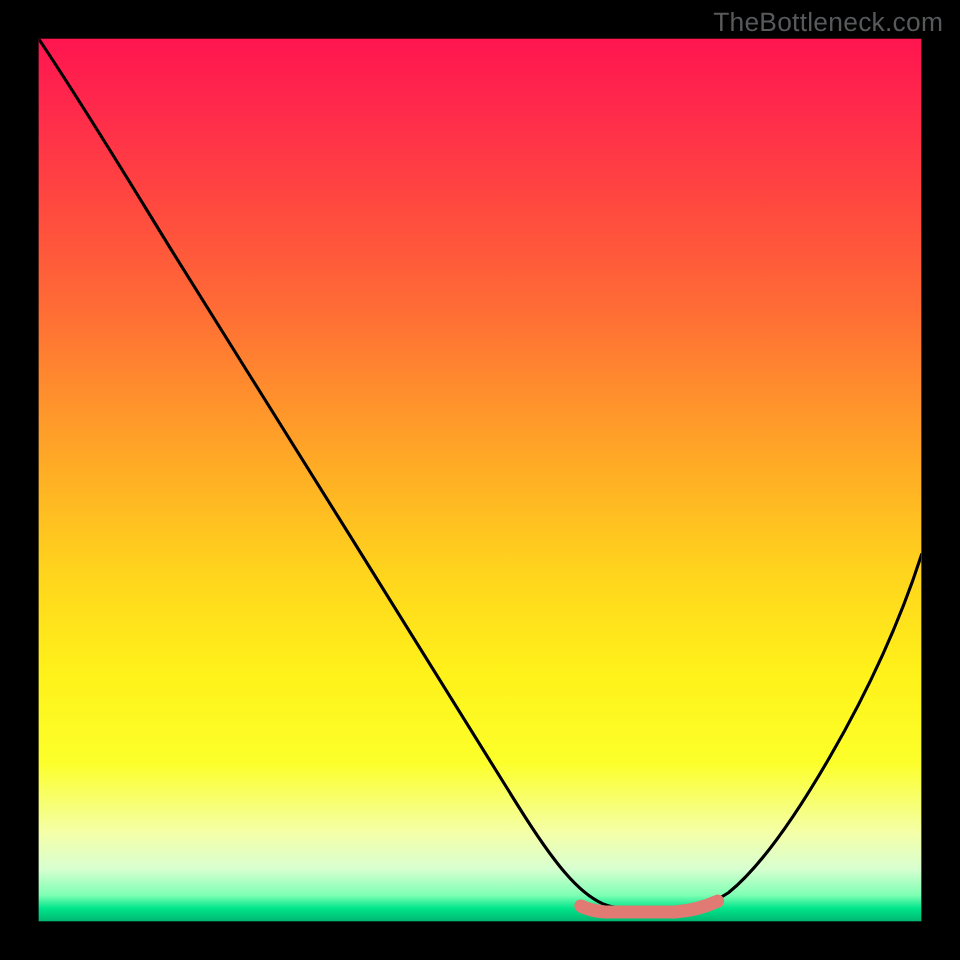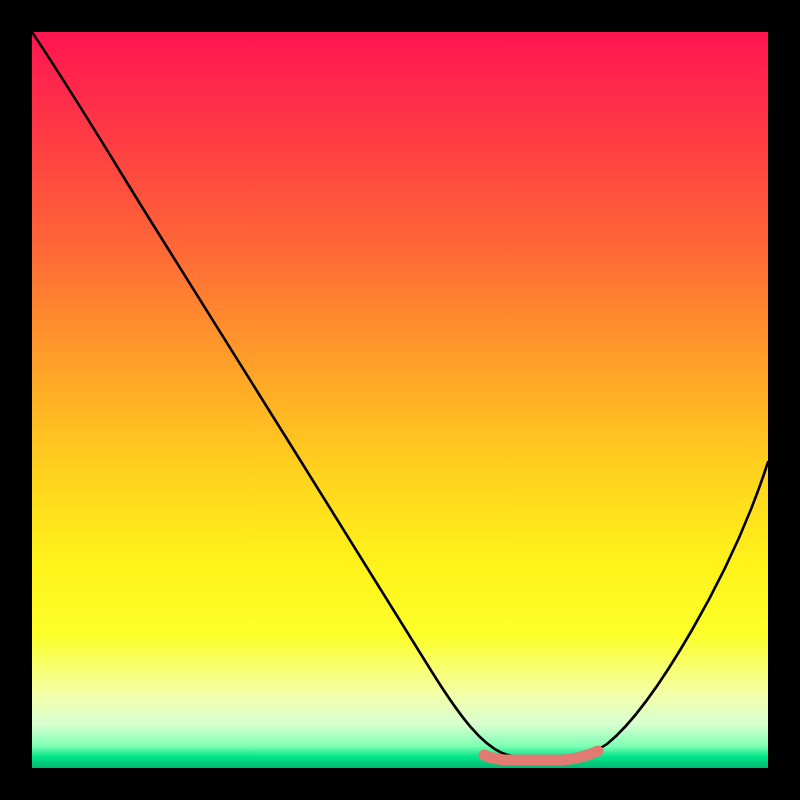--- a/index.html
+++ b/index.html
@@ -53,20 +53,21 @@
   svg.curve {
     position: absolute;
     inset: 0;
     z-index: 2;
   }
 </style>
 </head>
 <body>
 
 <div class="frame">
+  <div class="watermark">TheBottleneck.com</div>
 
   <div class="plot-area">
     <div class="gradient"></div>
 
     <svg class="curve" viewBox="0 0 736 736" preserveAspectRatio="none">
 
       <path fill="none" stroke="#000" stroke-width="2.6" stroke-linecap="round" stroke-linejoin="round" d="M 0 0
                C 40 60, 70 110, 110 175
                C 160 255, 210 335, 260 415
                C 310 495, 360 575, 400 640

